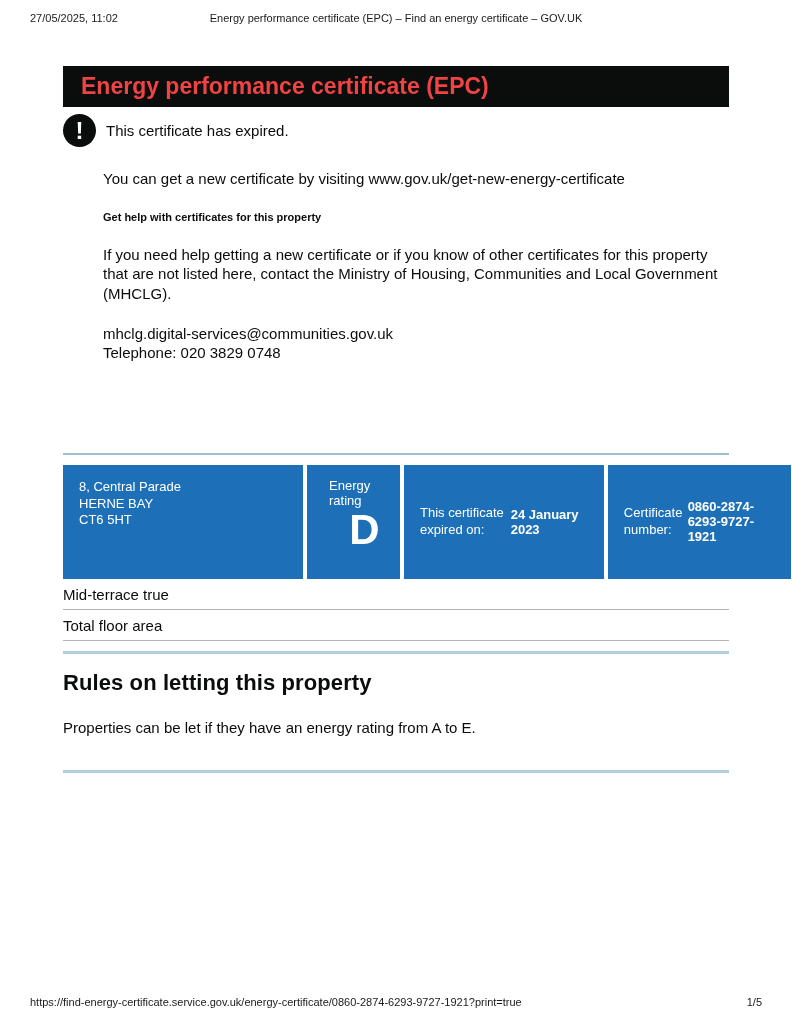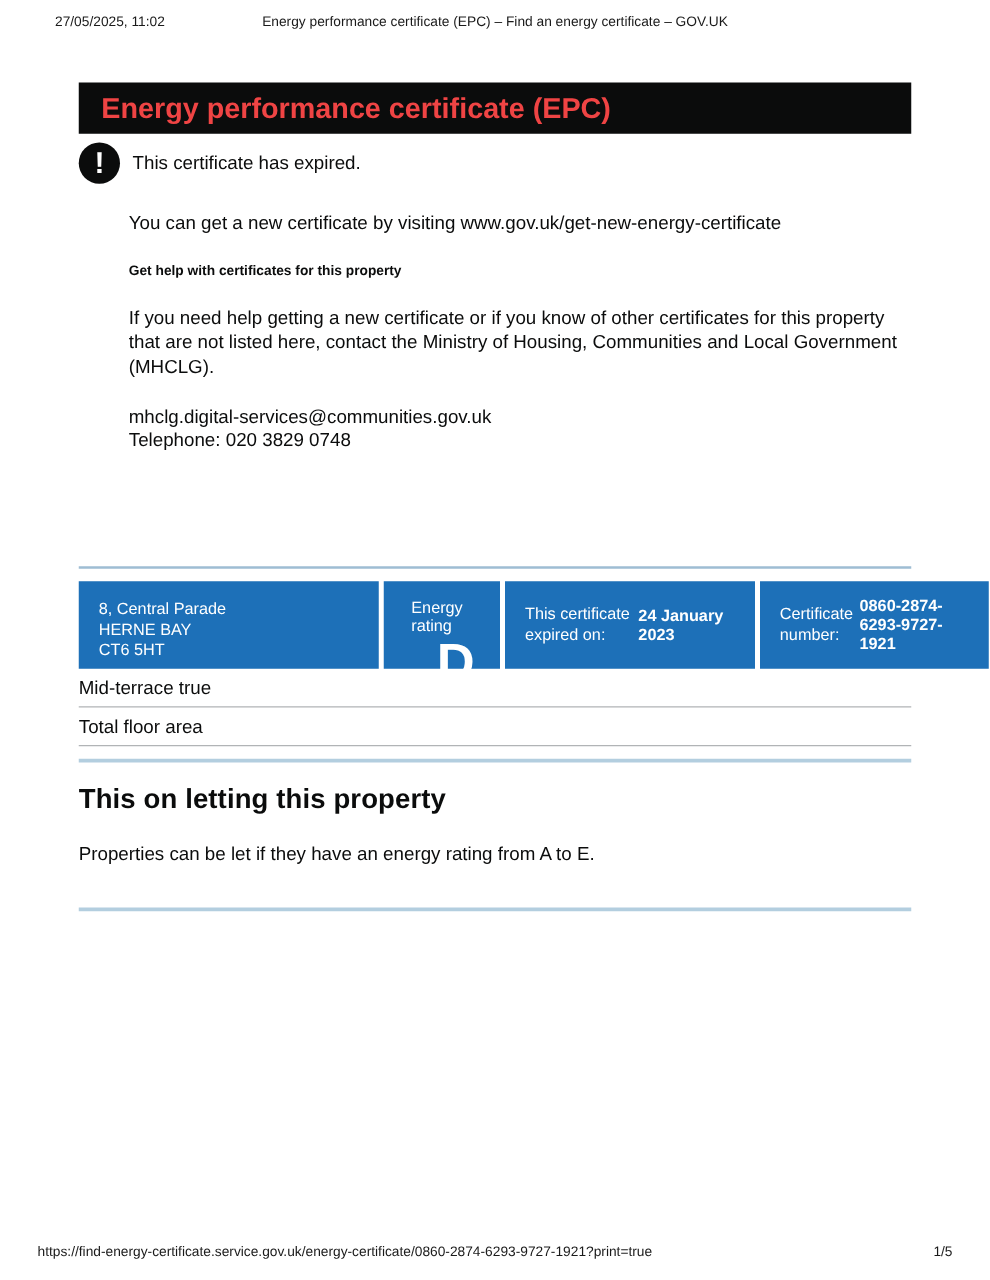--- a/index.html
+++ b/index.html
@@ -9,21 +9,21 @@
     position: relative;
     font-family: "Liberation Sans", sans-serif;
     color: #0b0c0c;
     overflow: hidden;
   }
   
   .print-header {
     position: absolute; top: 12px; left: 30px; right: 30px;
     font-size: 11px; color: #1a1a1a;
   }
-  .print-header .datetime { position: absolute; left: 14px; top: 0; }
+  .print-header .datetime { position: absolute; left: 0; top: 0; }
   .print-header .doc-title { display: block; text-align: center; }
   .print-footer {
     position: absolute; bottom: 16px; left: 30px; right: 30px;
     font-size: 11px; color: #1a1a1a;
   }
   .print-footer .url { float: left; }
   .print-footer .page-num { float: right; }
 
   
   .content { padding: 66px 63px 0 63px; }
@@ -45,21 +45,21 @@
     flex: 0 0 33px;
   }
   .expired-notice .notice-text { font-size: 15px; margin-left: 10px; margin-top: 8px; }
 
   .para { font-size: 15px; line-height: 1.3; margin-top: 22px; margin-left: 40px; }
   .sub-heading { font-size: 11px; font-weight: bold; margin-top: 22px; margin-left: 40px; }
   .contact-block { font-size: 15px; line-height: 1.25; margin-top: 22px; margin-left: 40px; }
 
   
   .summary-section { margin-top: 90px; border-top: 2px solid #9ebdd3; padding-top: 10px; }
-  .summary-box { display: flex; gap: 4px; height: 70px; border-radius: 27px; }
+  .summary-box { display: flex; gap: 4px; height: 114px; border-radius: 27px; }
   .summary-box .cell { background: #1d70b8; color: #ffffff; }
   .address-cell { flex: 0 0 240px; padding: 14px 16px; font-size: 13px; line-height: 1.3; }
   .rating-cell {
     flex: 0 0 93px; display: flex; flex-direction: column;
     align-items: center; padding-top: 13px; font-size: 13px; padding-left: 22px;
   }
   .rating-cell .rating-letter { font-size: 42px; font-weight: bold; line-height: 1.0; margin-top: 1px; }
   .cert-cell { flex: 1 1 auto; display: flex; flex-direction: row; gap: 4px; background: #ffffff !important; padding: 0; }
   .cert-row { background: #1d70b8; color: #ffffff; flex: 1 1 50%; display: flex; align-items: center; padding: 0 16px; font-size: 13px; }
   .cert-row .cert-label { width: 118px; line-height: 1.25; }
@@ -140,21 +140,21 @@
         <span class="prop-value">Mid-terrace true</span>
       </div>
       <div class="property-row">
         <span class="prop-label">Total floor area</span>
       </div>
     </div>
     <div class="summary-bottom-rule"></div>
   </div>
 
   <div class="rules-section">
-    <h2 class="rules-heading">This on letting this property</h2>
+    <h2 class="rules-heading">Rules on letting this property</h2>
     <p class="rules-para">Properties can be let if they have an energy rating from A to E.</p>
     <div class="rules-divider"></div>
   </div>
 
 </div>
 
 <div class="print-footer">
   <span class="url">https://find-energy-certificate.service.gov.uk/energy-certificate/0860-2874-6293-9727-1921?print=true</span>
   <span class="page-num">1/5</span>
 </div>

